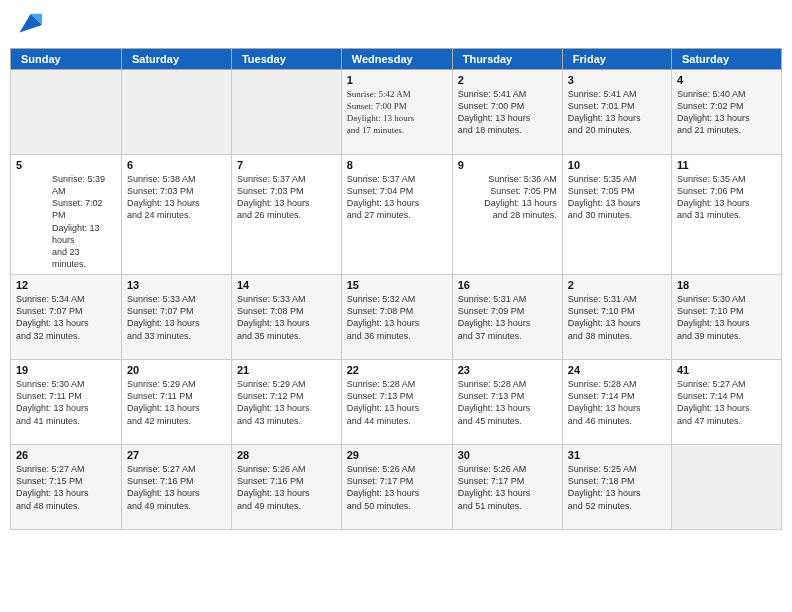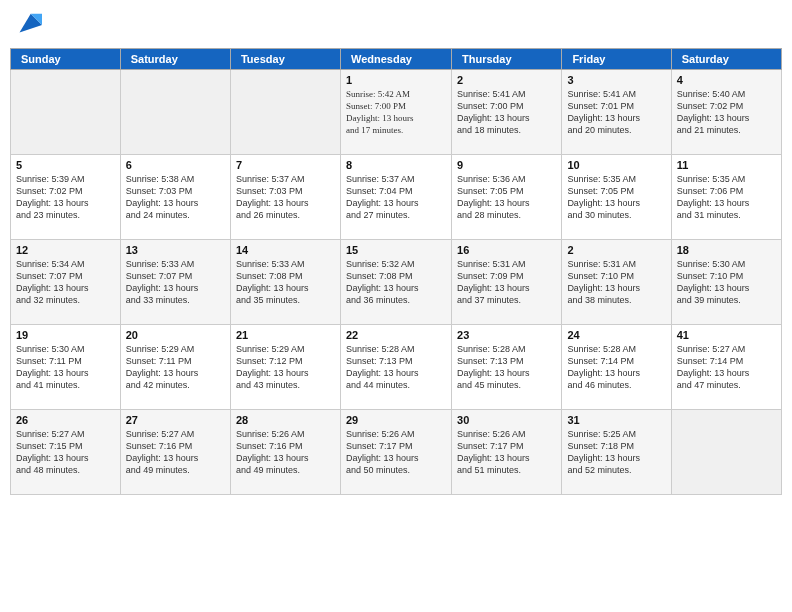--- a/index.html
+++ b/index.html
@@ -89,21 +89,21 @@
             <div class="day-num">4</div>
             <div class="day-info" style="white-space: pre-line;">Sunrise: 5:40 AM
 Sunset: 7:02 PM
 Daylight: 13 hours
 and 21 minutes.</div>
           </td>
         </tr>
         <tr>
           <td>
             <div class="day-num">5</div>
-            <div class="day-info" style="white-space: pre-line;">Sunrise: 5:39 AM
+            <div class="day-info" style="white-space: pre-line; margin-left: 36px;">Sunrise: 5:39 AM
 Sunset: 7:02 PM
 Daylight: 13 hours
 and 23 minutes.</div>
           </td>
           <td>
             <div class="day-num">6</div>
             <div class="day-info" style="white-space: pre-line;">Sunrise: 5:38 AM
 Sunset: 7:03 PM
 Daylight: 13 hours
 and 24 minutes.</div>
@@ -117,21 +117,21 @@
           </td>
           <td>
             <div class="day-num">8</div>
             <div class="day-info" style="white-space: pre-line;">Sunrise: 5:37 AM
 Sunset: 7:04 PM
 Daylight: 13 hours
 and 27 minutes.</div>
           </td>
           <td>
             <div class="day-num">9</div>
-            <div class="day-info" style="white-space: pre-line;">Sunrise: 5:36 AM
+            <div class="day-info" style="white-space: pre-line; text-align: right;">Sunrise: 5:36 AM
 Sunset: 7:05 PM
 Daylight: 13 hours
 and 28 minutes.</div>
           </td>
           <td>
             <div class="day-num">10</div>
             <div class="day-info" style="white-space: pre-line;">Sunrise: 5:35 AM
 Sunset: 7:05 PM
 Daylight: 13 hours
 and 30 minutes.</div>

